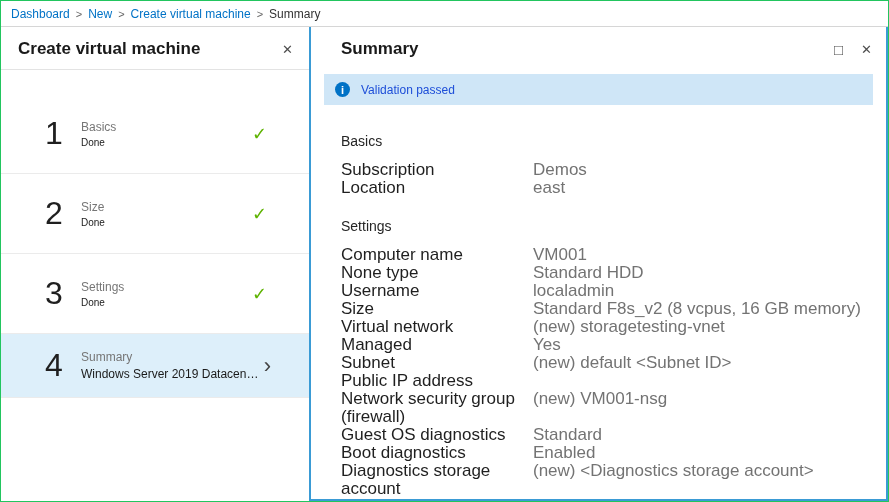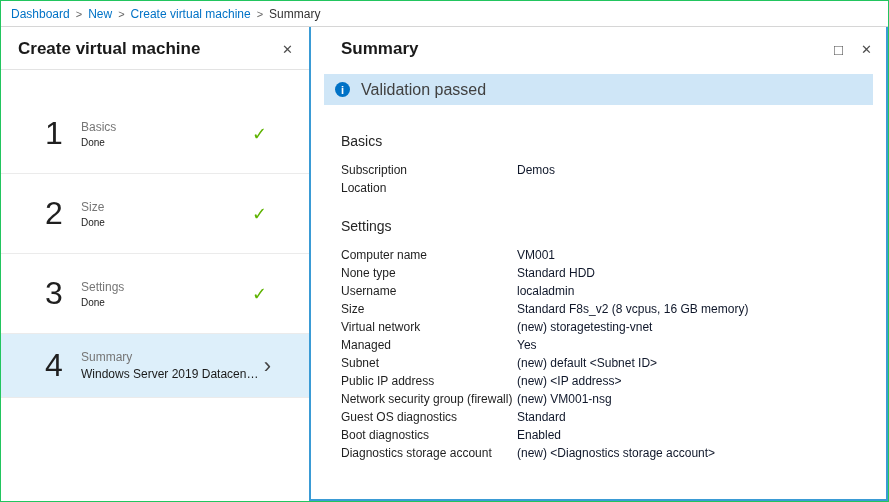--- a/index.html
+++ b/index.html
@@ -140,33 +140,33 @@
     border-radius: 50%;
     background: #0072c6;
     color: #ffffff;
     font-size: 11px;
     font-weight: 700;
     display: flex;
     align-items: center;
     justify-content: center;
     flex: 0 0 15px;
   }
-  .banner-text { font-size: 16px; color: #404040; }
+  .banner-text { font-size: 12px; color: #1d4ed8; }
 
   .summary-content { padding: 28px 20px 0 30px; overflow: hidden; }
   .section-heading {
     font-size: 14px;
     font-weight: 400;
     color: #252525;
     margin-bottom: 12px;
   }
   .section + .section .section-heading { margin-top: 21px; }
-  .row { display: flex; font-size: 12px; line-height: 18px; }
+  .row { display: flex; font-size: 17px; line-height: 18px; }
   .row-label { width: 176px; flex: 0 0 176px; color: #1f1f1f; }
-  .row-value { flex: 1; color: #0f172a; white-space: nowrap; }
+  .row-value { flex: 1; color: #737373; white-space: nowrap; margin-left: 16px; }
 </style>
 </head>
 <body>
 
 <div class="screen">
 
   <div class="breadcrumb">
     <span class="crumb-link">Dashboard</span>
     <span class="crumb-sep">&gt;</span>
     <span class="crumb-link">New</span>
@@ -240,20 +240,21 @@
       <div class="summary-content">
 
         <div class="section">
           <div class="section-heading">Basics</div>
           <div class="row">
             <span class="row-label">Subscription</span>
             <span class="row-value">Demos</span>
           </div>
           <div class="row">
             <span class="row-label">Location</span>
+            <span class="row-value">east</span>
           </div>
         </div>
 
         <div class="section">
           <div class="section-heading">Settings</div>
           <div class="row">
             <span class="row-label">Computer name</span>
             <span class="row-value">VM001</span>
           </div>
           <div class="row">
@@ -275,21 +276,20 @@
           <div class="row">
             <span class="row-label">Managed</span>
             <span class="row-value">Yes</span>
           </div>
           <div class="row">
             <span class="row-label">Subnet</span>
             <span class="row-value">(new) default &lt;Subnet ID&gt;</span>
           </div>
           <div class="row">
             <span class="row-label">Public IP address</span>
-            <span class="row-value">(new) &lt;IP address&gt;</span>
           </div>
           <div class="row">
             <span class="row-label">Network security group (firewall)</span>
             <span class="row-value">(new) VM001-nsg</span>
           </div>
           <div class="row">
             <span class="row-label">Guest OS diagnostics</span>
             <span class="row-value">Standard</span>
           </div>
           <div class="row">

